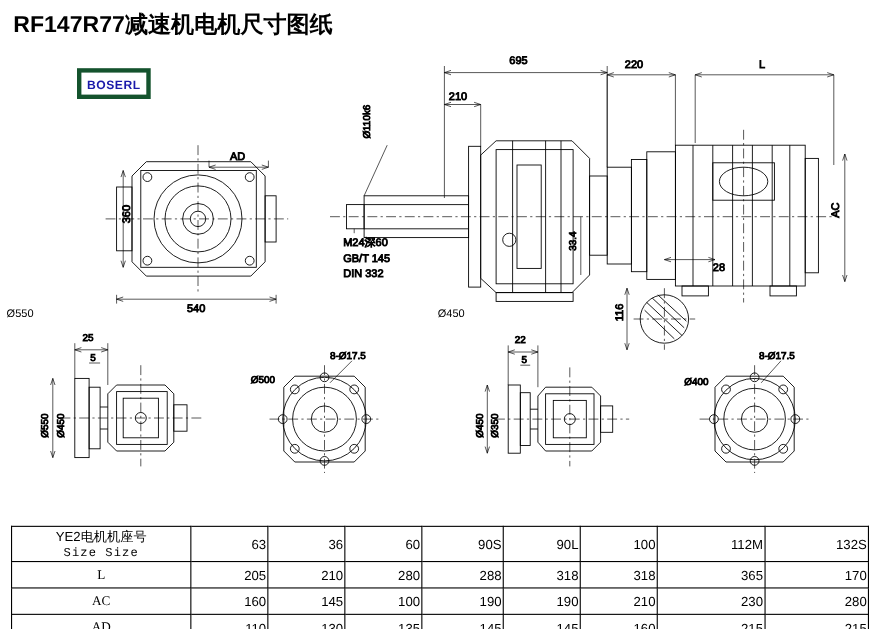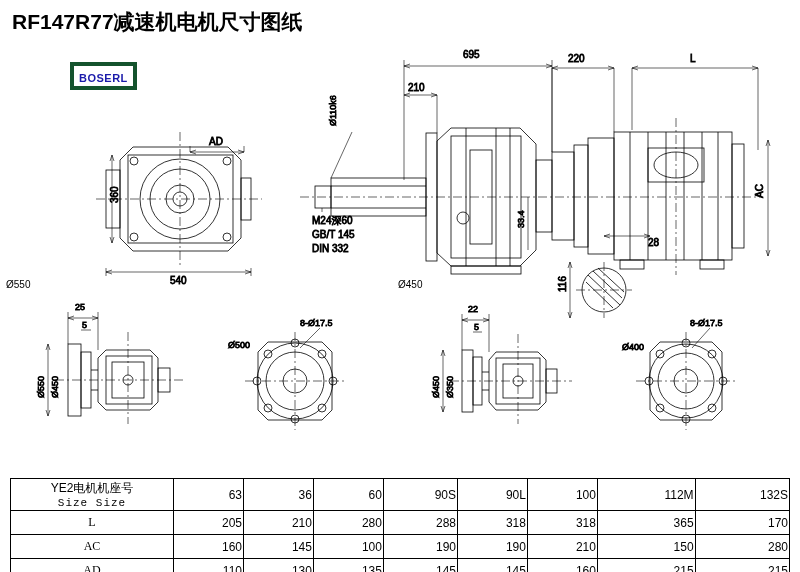--- a/index.html
+++ b/index.html
@@ -412,21 +412,21 @@
       <td>170</td>
     </tr>
     <tr>
       <td class="rowhead lbl-l">AC</td>
       <td>160</td>
       <td>145</td>
       <td>100</td>
       <td>190</td>
       <td>190</td>
       <td>210</td>
-      <td>150</td>
+      <td>230</td>
       <td>280</td>
     </tr>
     <tr>
       <td class="rowhead lbl-l">AD</td>
       <td>110</td>
       <td>130</td>
       <td>135</td>
       <td>145</td>
       <td>145</td>
       <td>160</td>

